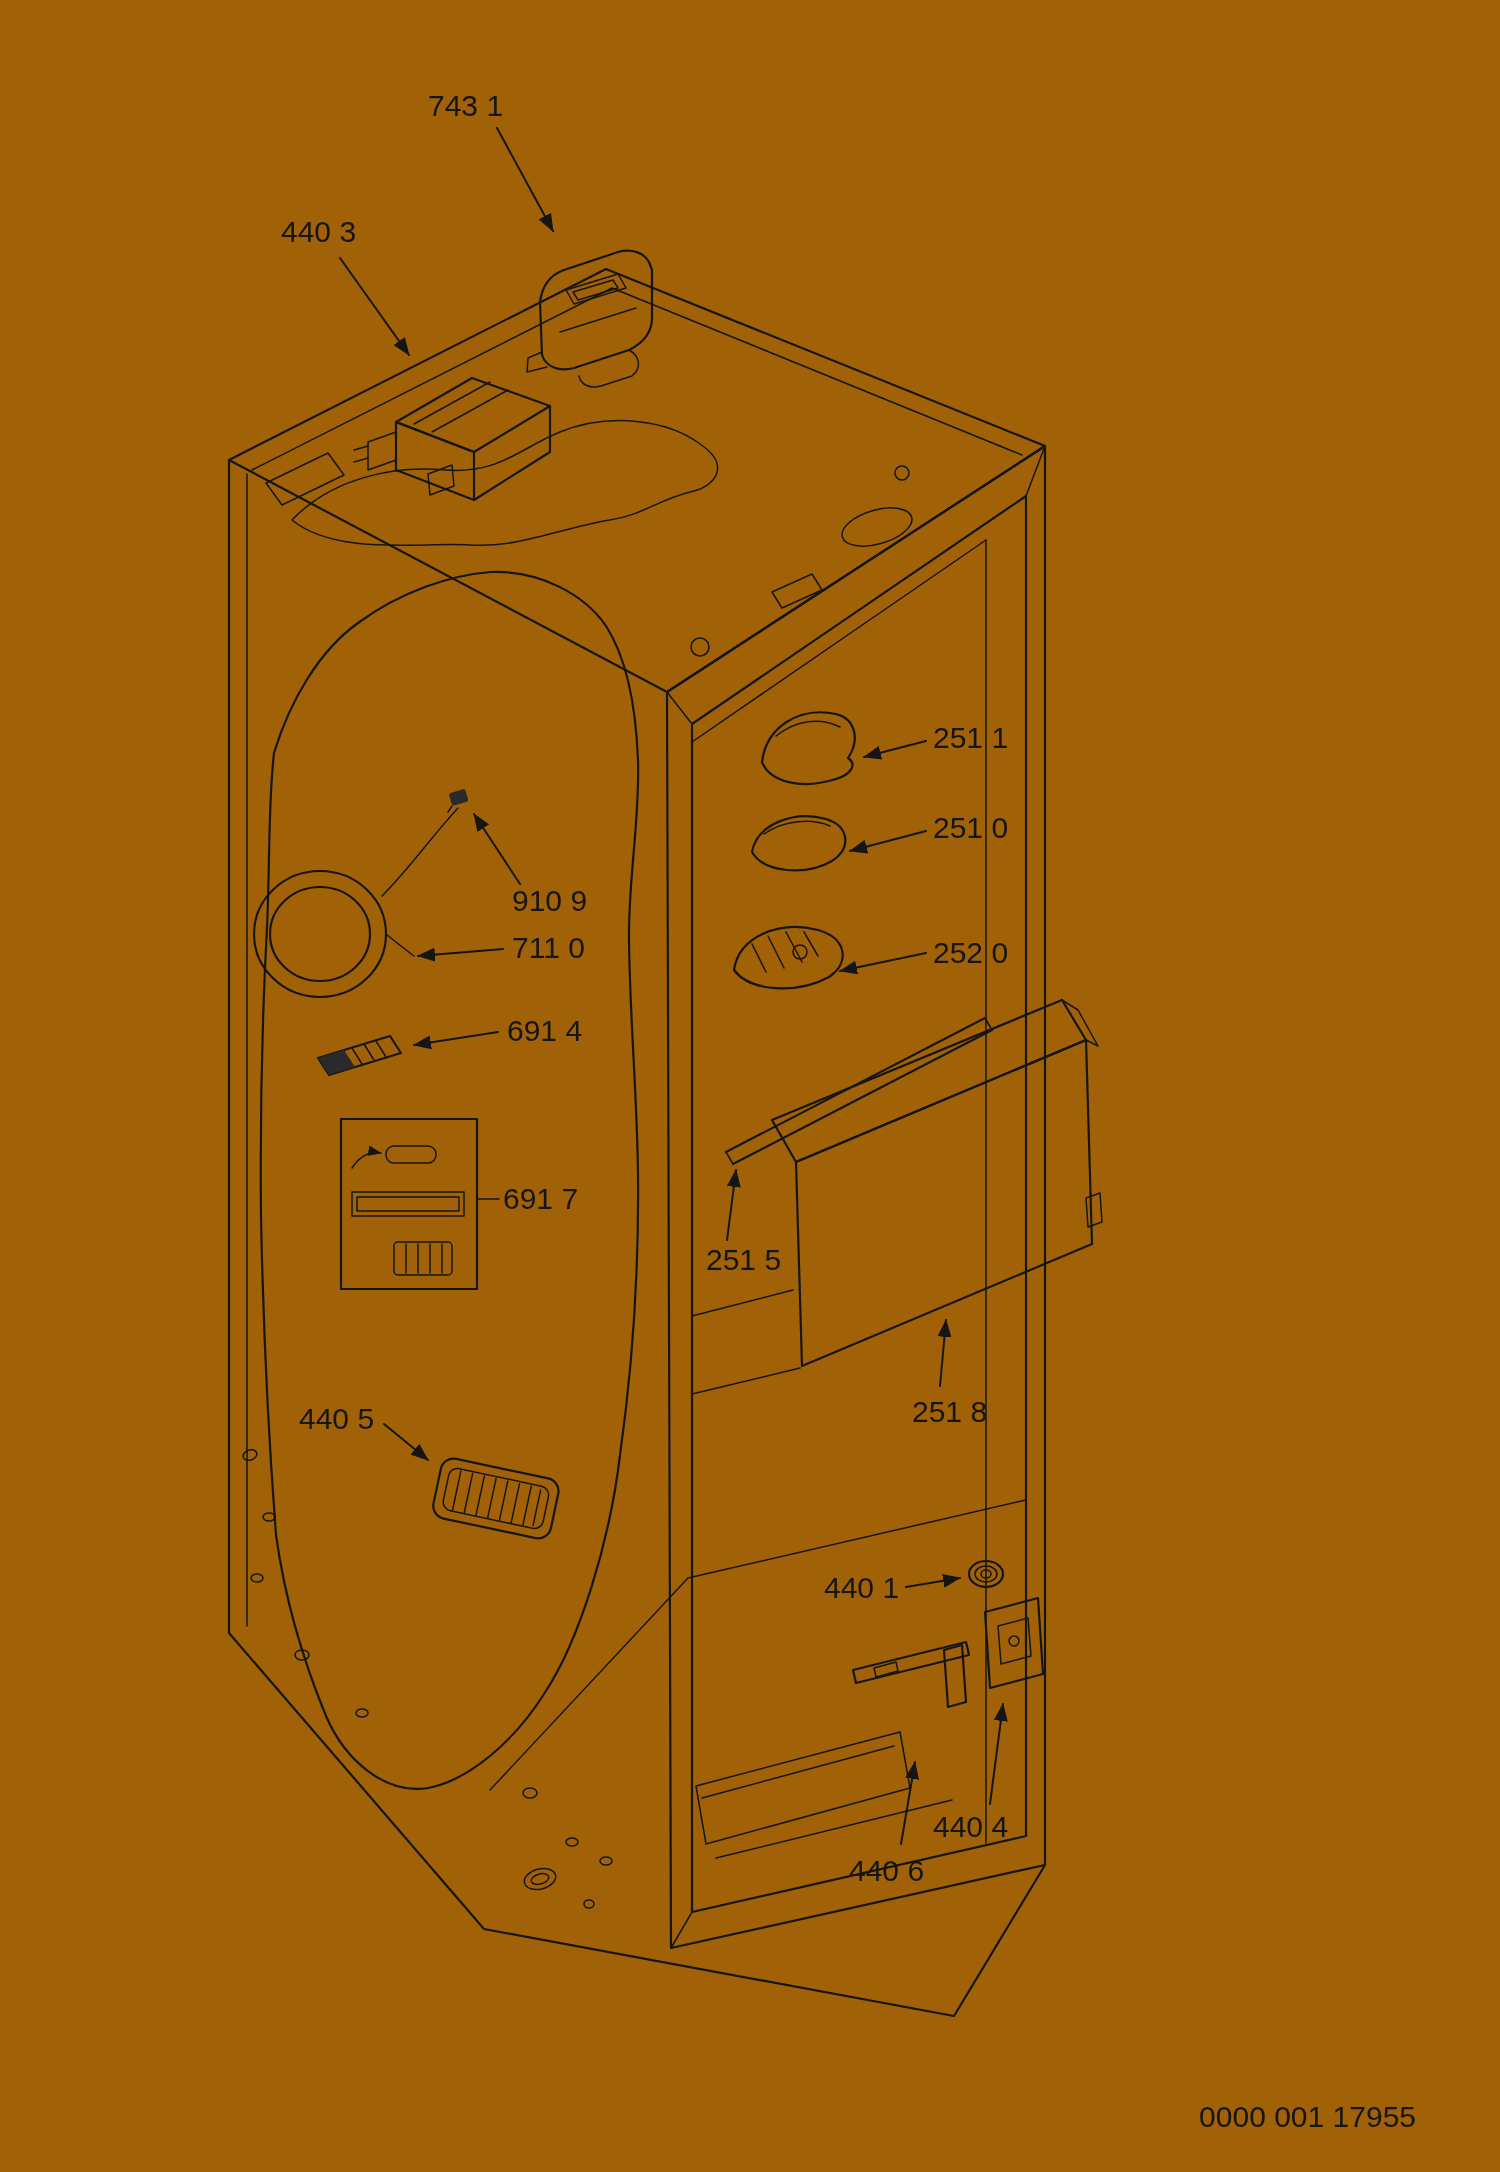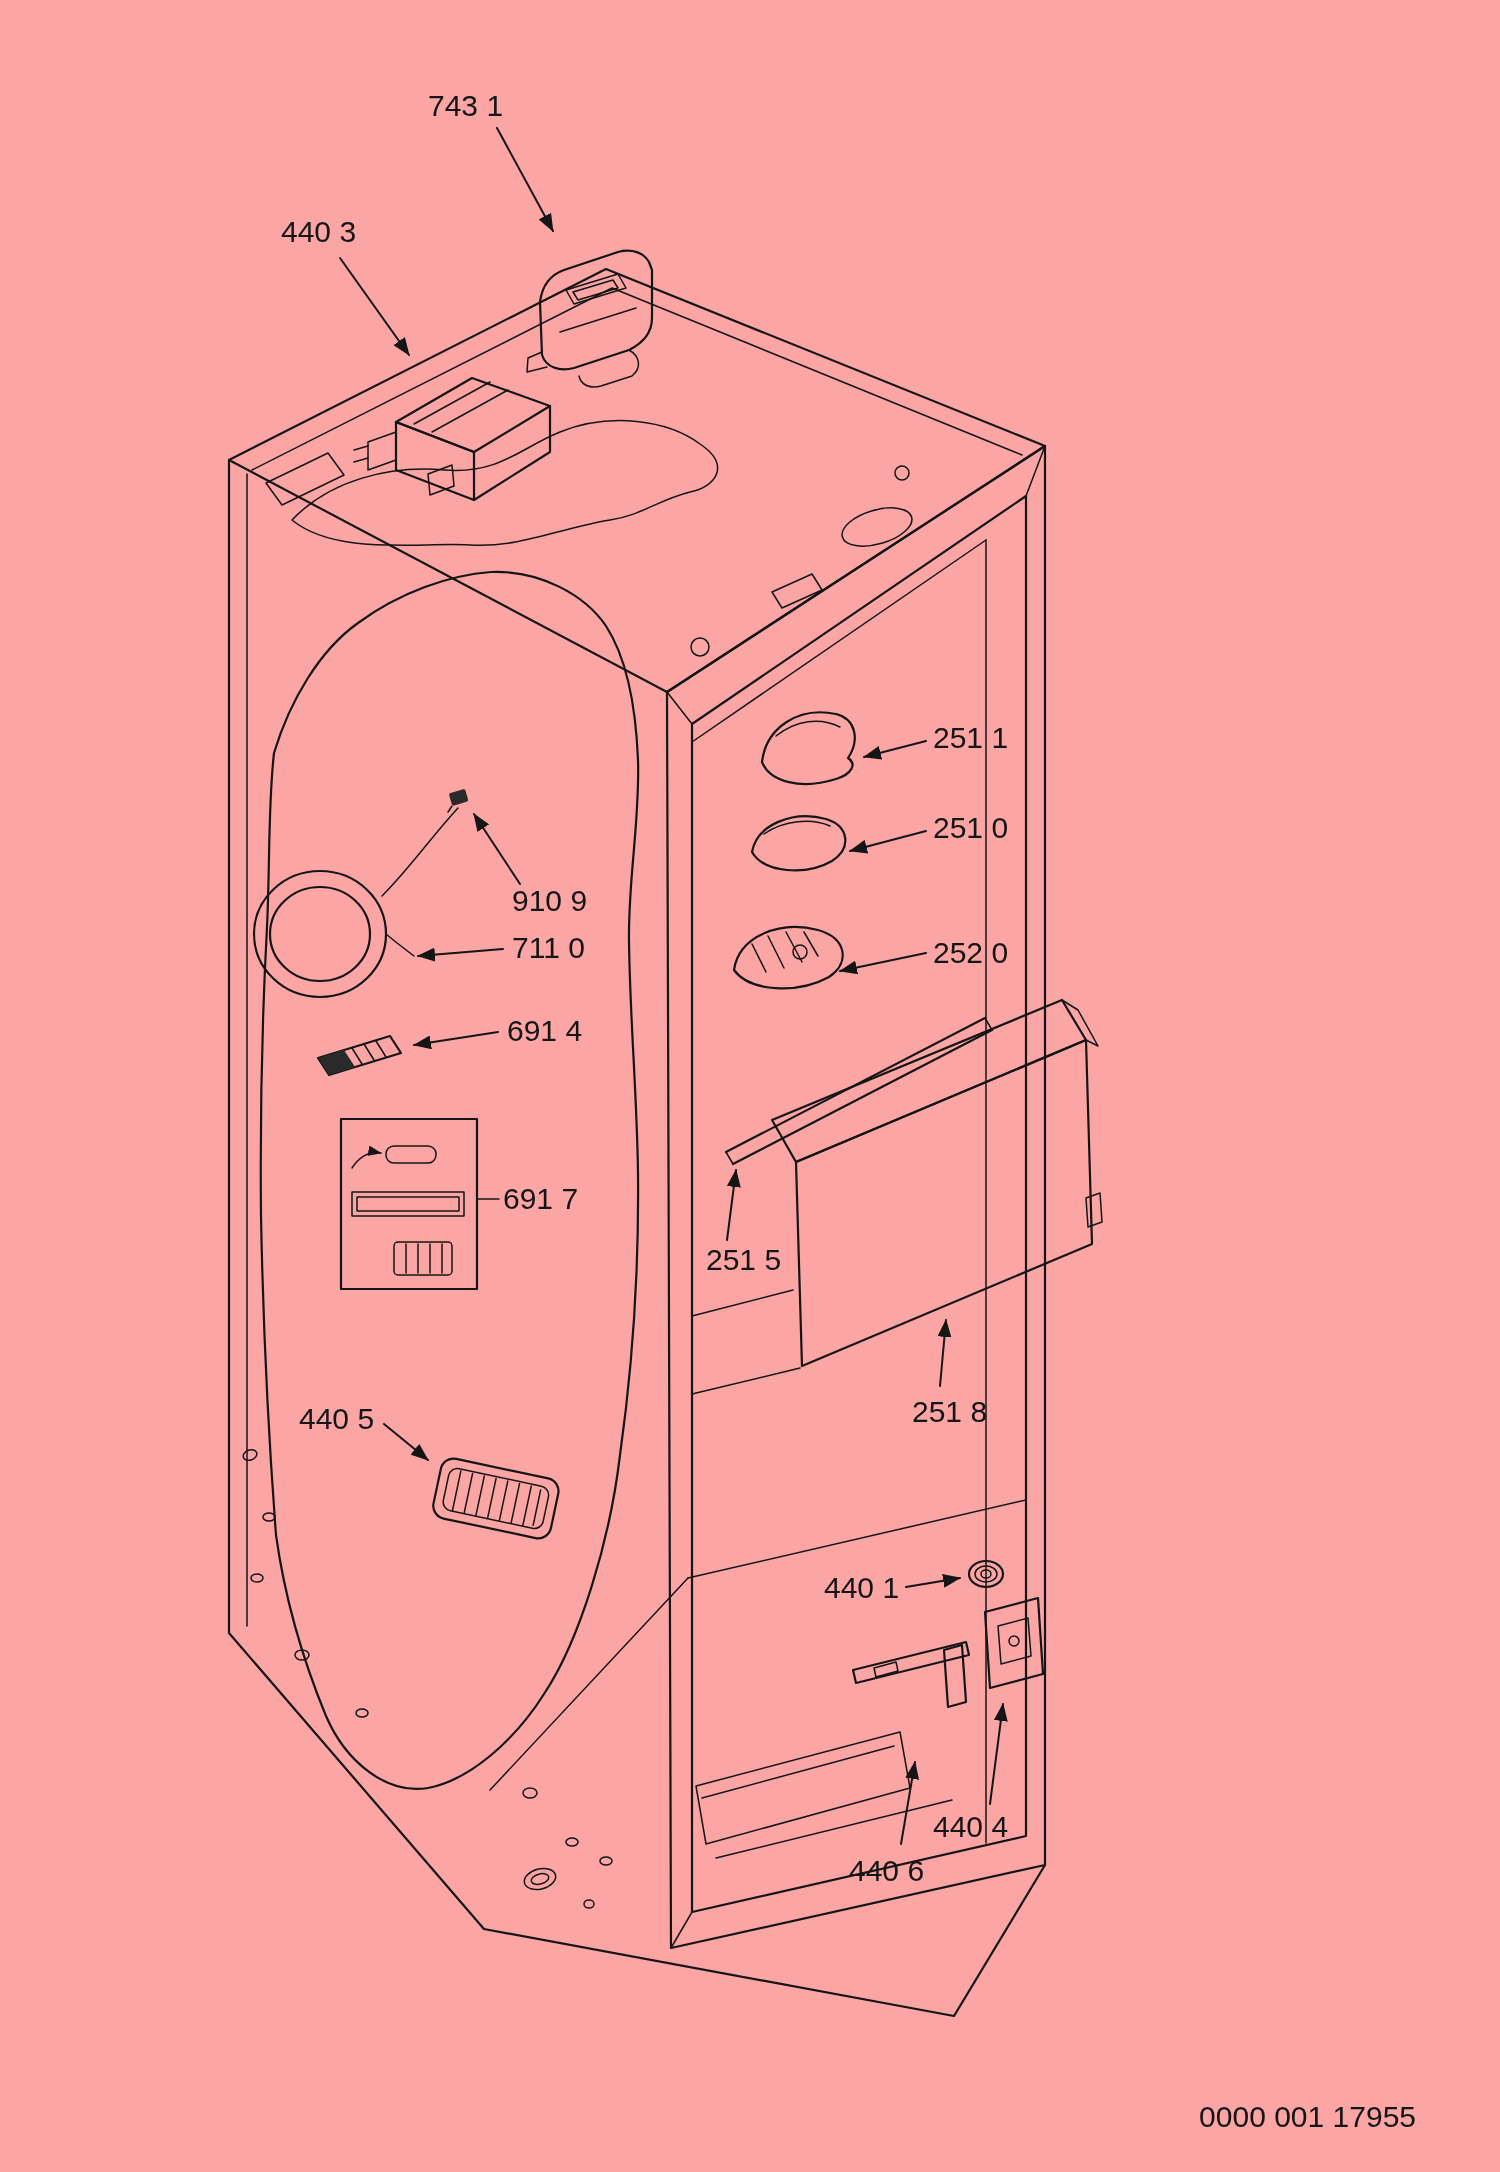--- a/index.html
+++ b/index.html
@@ -1,19 +1,19 @@
 <!DOCTYPE html>
 <html><head>
 <meta charset="utf-8">
 <style>
   html,body{margin:0;padding:0;background:#ffffff;}
   .page{
     position:relative;
     width:1500px;height:2172px;
-    background:#fca5a5;
+    background:#a16207;
     font-family:"Liberation Sans", sans-serif;
     overflow:hidden;
   }
   svg{display:block;}
   .o{fill:none;stroke:#151515;stroke-width:2.2;stroke-linejoin:round;stroke-linecap:round;}
   .t{fill:none;stroke:#151515;stroke-width:1.5;stroke-linejoin:round;stroke-linecap:round;}
   .ld{fill:none;stroke:#151515;stroke-width:2;stroke-linecap:round;marker-end:url(#ah);}
   .ink{fill:#2a2a2a;stroke:none;}
   .lbl{font-family:"Liberation Sans", sans-serif;font-size:30px;fill:#151515;}
   .code{font-family:"Liberation Sans", sans-serif;font-size:30px;fill:#151515;}

